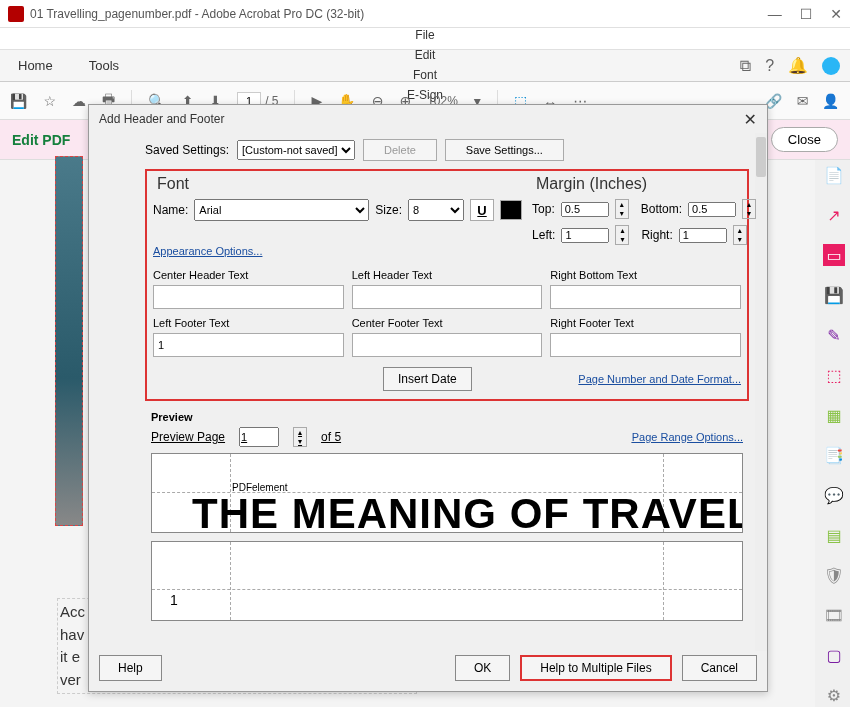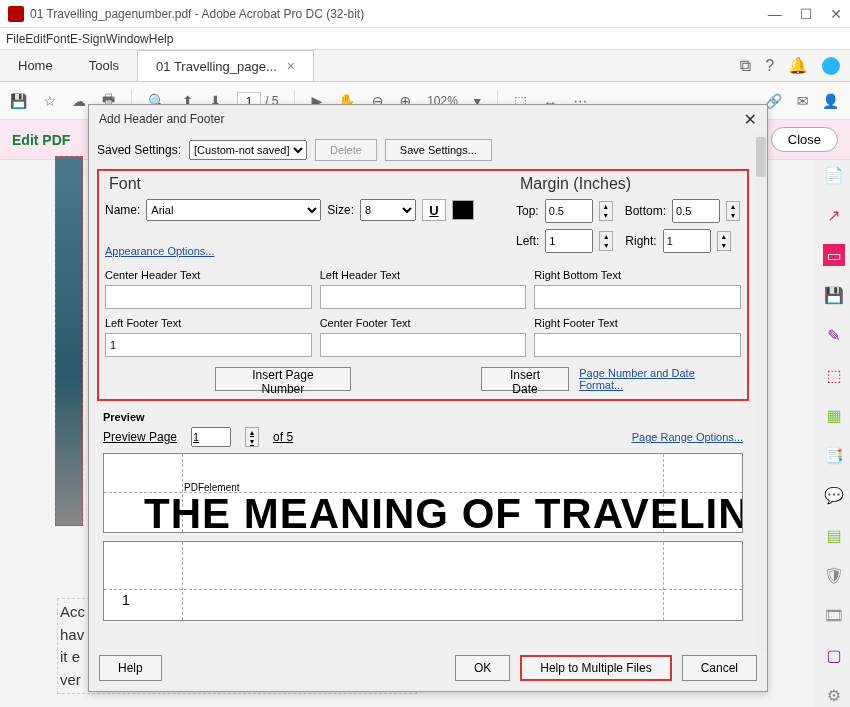--- a/index.html
+++ b/index.html
@@ -6,21 +6,21 @@
 body { width: 850px; height: 707px; background: #f0f0f0; overflow: hidden; position: relative; }
 
 
 .titlebar { height: 28px; background: #fff; display: flex; align-items: center; padding: 0 8px; border-bottom: 1px solid #e0e0e0; }
 .titlebar .app-icon { width: 16px; height: 16px; background: #b30000; margin-right: 6px; border-radius: 2px; }
 .titlebar .title { font-size: 12px; color: #555; flex: 1; }
 .titlebar .win-controls { display: flex; gap: 18px; font-size: 14px; color: #666; }
 .titlebar .win-controls span { cursor: default; }
 
 
-.menubar { height: 22px; background: #fff; display: flex; align-items: center; padding: 0 6px; gap: 0; font-size: 12px; color: #333; border-bottom: 1px solid #e0e0e0; }
+.menubar { height: 22px; background: #fff; display: flex; align-items: center; padding: 0 6px; gap: 6px; font-size: 12px; color: #333; border-bottom: 1px solid #e0e0e0; flex-direction: column; }
 
 
 .tabbar { height: 32px; background: #f5f5f5; display: flex; align-items: center; border-bottom: 1px solid #ccc; justify-content: space-between; }
 .tabbar .tab { padding: 0 18px; height: 100%; display: flex; align-items: center; font-size: 13px; color: #333; }
 .tabbar .tab.home, .tabbar .tab.tools { font-weight: 400; }
 .tabbar .tab.doc { background: #fff; border: 1px solid #ccc; border-bottom: none; position: relative; gap: 6px; }
 .tabbar .tab.doc .close-x { font-size: 14px; color: #888; margin-left: 4px; }
 .tabbar .right-icons { margin-left: auto; display: flex; align-items: center; gap: 14px; padding-right: 10px; color: #666; }
 .tabbar .right-icons .avatar { width: 18px; height: 18px; background: #29b6f6; border-radius: 50%; }
 
@@ -43,40 +43,40 @@
 
 
 .doc-bg { position: absolute; left: 0; top: 160px; width: 815px; height: 547px; background: #f4f4f4; }
 .doc-bg .page-img { position: absolute; left: 55px; top: -4px; width: 28px; height: 370px; background: linear-gradient(#4a7a8a, #2a5a6a 60%, #888); border: 1px dashed #d44; }
 .doc-bg .text-snippet { position: absolute; left: 57px; top: 438px; width: 360px; font-size: 15px; color: #333; line-height: 1.5; border: 1px dashed #ccc; padding: 2px; }
 
 
 .dialog { position: absolute; left: 88px; top: 104px; width: 680px; height: 588px; background: #f0f0f0; border: 1px solid #999; box-shadow: 0 2px 8px rgba(0,0,0,0.2); display: flex; flex-direction: column; }
 .dialog-title { height: 28px; display: flex; align-items: center; padding: 0 10px; font-size: 12px; color: #333; }
 .dialog-title .dlg-close { margin-left: auto; font-size: 16px; color: #333; cursor: pointer; }
-.dialog-body { flex: 1; padding: 6px 8px; position: relative; }
+.dialog-body { flex: 1; padding: 6px 8px; position: relative; margin-left: 48px; }
 
 .saved-row { display: flex; align-items: center; gap: 8px; font-size: 12px; margin-bottom: 8px; }
 .saved-row select { width: 118px; height: 20px; font-size: 11px; }
-.saved-row button { height: 22px; padding: 0 14px; font-size: 11px; background: #f5f5f5; border: 1px solid #aaa; }
+.saved-row button { height: 22px; padding: 0 20px; font-size: 11px; background: #f5f5f5; border: 1px solid #aaa; }
 .saved-row button.delete { color: #999; }
 
 .red-frame { border: 2px solid #d33; padding: 4px 6px 8px 6px; margin-bottom: 6px; }
 .font-margin-row { display: flex; gap: 10px; }
 .fieldset-label { font-size: 16px; color: #333; margin-bottom: 6px; padding-left: 4px; }
 .font-block { flex: 1; }
 .margin-block { width: 225px; border-left: 0; }
 .font-name-row, .margin-row { display: flex; align-items: center; gap: 6px; font-size: 12px; margin-bottom: 6px; }
 .font-name-row select.font-name { width: 175px; height: 22px; font-size: 11px; }
 .font-name-row select.font-size { width: 56px; height: 22px; font-size: 11px; }
 .fmt-btn { width: 24px; height: 22px; border: 1px solid #aaa; background: #fff; display: flex; align-items: center; justify-content: center; font-size: 13px; }
 .fmt-btn.underline { font-weight: 700; text-decoration: underline; }
 .color-swatch { width: 22px; height: 20px; border: 1px solid #aaa; background: #000; }
 .appearance-link { font-size: 11px; color: #1a4ea0; text-decoration: underline; cursor: pointer; }
-.margin-row input { width: 48px; height: 24px; font-size: 11px; padding: 0 2px; }
+.margin-row input { width: 48px; height: 15px; font-size: 11px; padding: 0 2px; }
 .margin-row .spin { width: 14px; height: 20px; border: 1px solid #aaa; font-size: 8px; display: flex; flex-direction: column; }
 .margin-row .spin span { flex:1; display:flex; align-items:center; justify-content:center; }
 
 .hf-grid { display: grid; grid-template-columns: 1fr 1fr 1fr; gap: 8px; margin-top: 10px; }
 .hf-col { font-size: 11px; }
 .hf-col input { width: 100%; height: 24px; border: 1px solid #aaa; font-size: 11px; padding: 0 4px; margin-top: 4px; }
 
 .insert-row { display: flex; align-items: center; gap: 10px; margin-top: 10px; }
 .insert-row button { height: 24px; padding: 0 14px; font-size: 12px; border: 1px solid #888; background: #f5f5f5; }
 .insert-row .link { margin-left: auto; font-size: 11px; color: #1a4ea0; text-decoration: underline; cursor: pointer; }
@@ -121,24 +121,20 @@
   <span>Edit</span>
   <span>Font</span>
   <span>E-Sign</span>
   <span>Window</span>
   <span>Help</span>
 </div>
 
 <div class="tabbar">
   <div class="tab home">Home</div>
   <div class="tab tools">Tools</div>
-  <div class="tab doc">
-    <span>01 Travelling_page...</span>
-    <span class="close-x">×</span>
-  </div>
   <div class="right-icons">
     <span>⧉</span>
     <span>?</span>
     <span>🔔</span>
     <div class="avatar"></div>
   </div>
 </div>
 
 <div class="toolbar">
   <span>💾</span>
@@ -270,21 +266,20 @@
         <div class="hf-col"><span>Right Bottom Text</span><input style=""></div>
       </div>
       <div class="hf-grid" style="margin-top:8px">
         <div class="hf-col"><span>Left Footer Text</span><input value="1" style=""></div>
         <div class="hf-col"><span>Center Footer Text</span><input style=""></div>
         <div class="hf-col"><span>Right Footer Text</span><input style=""></div>
       </div>
 
       <div class="insert-row">
         <div style="width:100px"></div>
-        <button>Insert Page Number</button>
         <div style="width:110px"></div>
         <button>Insert Date</button>
         <span class="link">Page Number and Date Format...</span>
       </div>
     </div>
 
     <div class="preview-label">Preview</div>
     <div class="preview-page-row">
       <span>Preview Page</span>
       <input value="1" style="">

